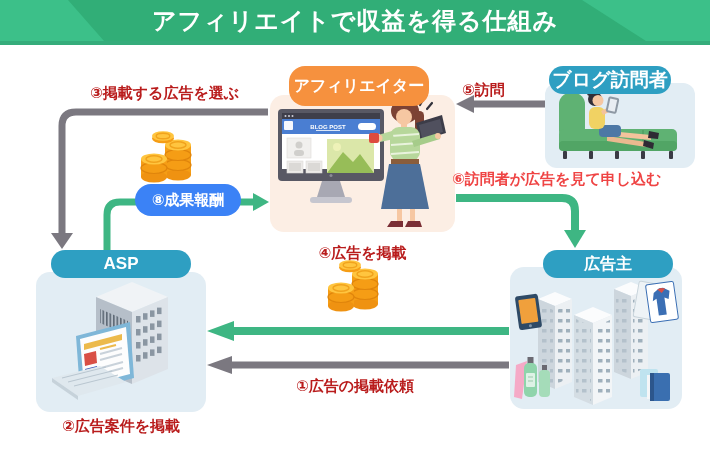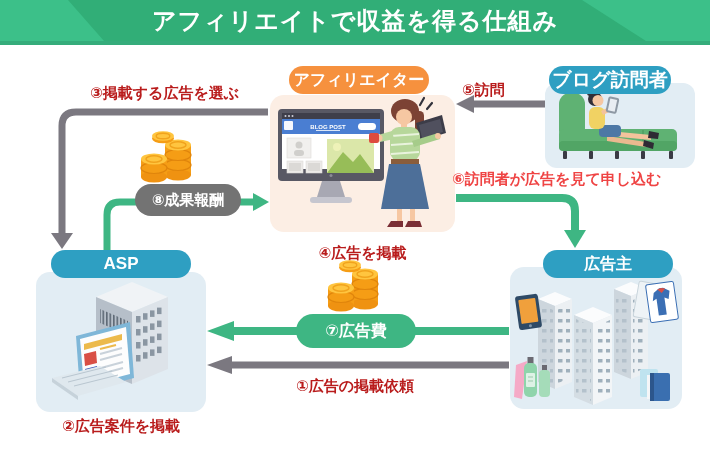--- a/index.html
+++ b/index.html
@@ -15,29 +15,29 @@
   
   .pill{position:absolute;display:flex;align-items:center;justify-content:center;
         color:#fff;font-weight:bold;border-radius:16px;z-index:3;white-space:nowrap;}
   .illus-box{position:absolute;border-radius:14px;z-index:2;overflow:hidden;}
   .step-label{position:absolute;font-weight:bold;color:#b91c1c;font-size:15px;
         white-space:nowrap;z-index:3;}
   .green-text{color:#ef4444;}
   .arrows{position:absolute;left:0;top:0;z-index:1;pointer-events:none;}
   .coins{position:absolute;z-index:4;}
   
-  .pill-affiliater{left:289px;top:66px;width:140px;height:28px;background:#f6913e;font-size:16px;}
+  .pill-affiliater{left:289px;top:66px;width:140px;height:40px;background:#f6913e;font-size:16px;}
   .box-affiliater{left:270px;top:95px;width:185px;height:137px;background:#fceee4;}
   .pill-visitor{left:549px;top:66px;width:122px;height:28px;background:#2e9fc2;font-size:19px;}
   .box-visitor{left:545px;top:83px;width:150px;height:85px;background:#e2edf4;border-radius:12px;}
   .pill-asp{left:51px;top:250px;width:140px;height:28px;background:#2e9fc2;font-size:17px;}
   .box-asp{left:36px;top:272px;width:170px;height:140px;background:#e2edf4;}
   .pill-advertiser{left:543px;top:250px;width:130px;height:28px;background:#2e9fc2;font-size:16px;}
   .box-advertiser{left:510px;top:267px;width:172px;height:142px;background:#e2edf4;}
-  .pill-reward{left:135px;top:184px;width:106px;height:32px;background:#737373;font-size:15px;}
+  .pill-reward{left:135px;top:184px;width:106px;height:32px;background:#3b82f6;font-size:15px;}
   .pill-adfee{left:296px;top:314px;width:120px;height:34px;background:#3eb683;font-size:16px;border-radius:17px;}
   .lbl-step3{left:90px;top:84px;}
   .lbl-step5{left:462px;top:81px;}
   .lbl-step6{left:452px;top:170px;}
   .lbl-step4{left:270px;top:236px;width:185px;text-align:center;margin-top:8px;}
   .lbl-step2{left:36px;top:417px;width:170px;text-align:center;}
   .lbl-step1{left:230px;top:377px;width:250px;text-align:center;}
 </style>
 </head>
 <body>
@@ -333,23 +333,20 @@
       <ellipse cx="14" cy="30" rx="8" ry="3.2" fill="none" stroke="#f1a31d" stroke-width="1.5"></ellipse>
       <ellipse cx="23" cy="9.5" rx="11" ry="4.8" fill="#f59d15"></ellipse>
       <ellipse cx="23" cy="7" rx="11" ry="4.8" fill="#ffc53f"></ellipse>
       <ellipse cx="23" cy="7" rx="6.8" ry="2.8" fill="none" stroke="#f1a31d" stroke-width="1.4"></ellipse>
     </svg>
   </div>
 
   <div class="pill pill-reward">
     <span>⑧成果報酬</span>
   </div>
-  <div class="pill pill-adfee">
-    <span>⑦広告費</span>
-  </div>
 
   <div class="step-label lbl-step3">③掲載する広告を選ぶ</div>
   <div class="step-label lbl-step5">⑤訪問</div>
   <div class="step-label lbl-step6 green-text">⑥訪問者が広告を見て申し込む</div>
   <div class="step-label lbl-step4">④広告を掲載</div>
   <div class="step-label lbl-step1">①広告の掲載依頼</div>
   <div class="step-label lbl-step2">②広告案件を掲載</div>
 
 </div>
 

